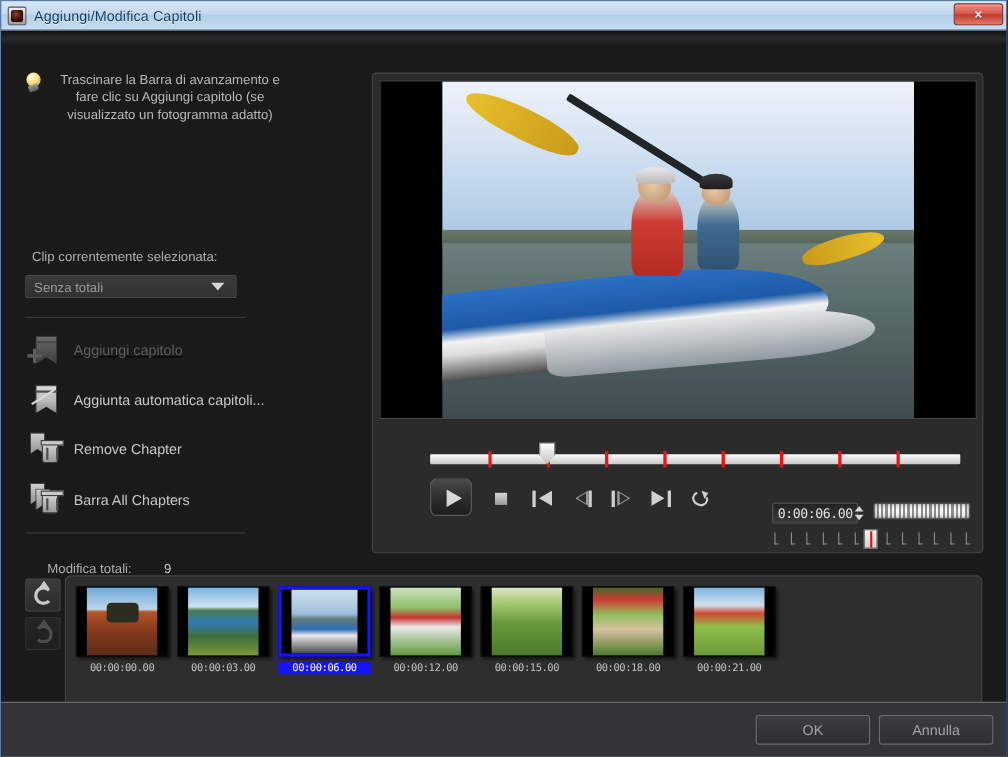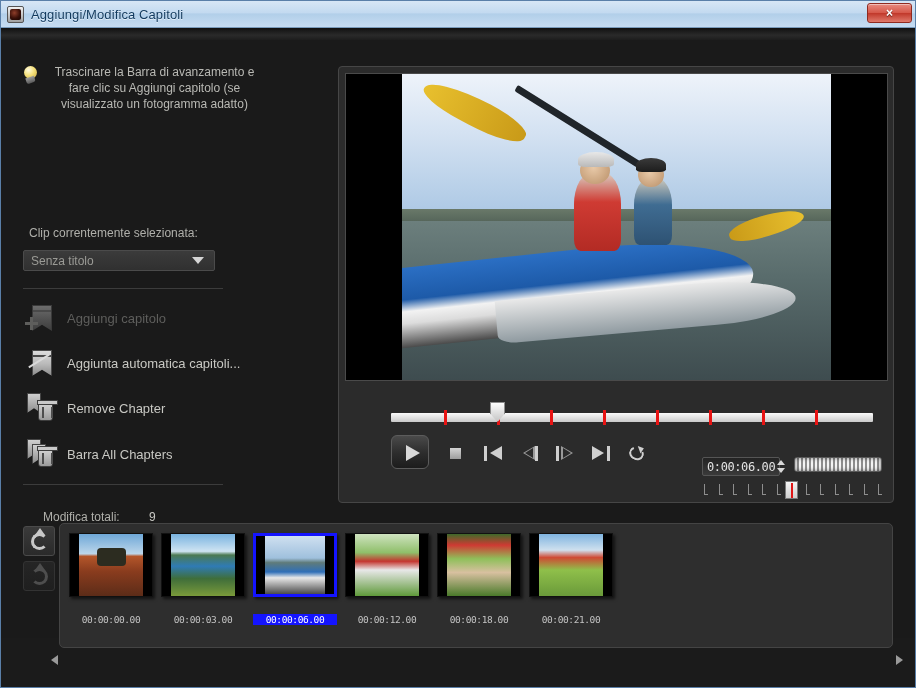--- a/index.html
+++ b/index.html
@@ -104,21 +104,21 @@
     position: absolute; left: 22px; width: 200px; height: 1px;
     background: #3c3c3c;
   }
   .div1 { top: 248px; }
   .div2 { top: 444px; }
 
   .action {
     position: absolute; left: 24px; width: 290px; height: 40px;
     display: flex; align-items: center; cursor: pointer;
   }
-  .action.disabled { cursor: default; }
+  .action.disabled { cursor: default; text-decoration: underline; }
   .act-ico { width: 34px; height: 34px; flex: none; margin-right: 8px; position: relative; }
   .act-label { font-size: 13px; color: #c8c8c3; }
   .action.disabled .act-label { color: #5e5e5c; }
 
   
   .bm {
     position: absolute; width: 20px; height: 26px; left: 7px; top: 4px;
     background: linear-gradient(180deg,#dcdcdc 0%,#b9b9b9 55%,#8e8e8e 100%);
     border: 1px solid #4a4a4a;
     clip-path: polygon(0 0,100% 0,100% 100%,50% 76%,0 100%);
@@ -390,21 +390,21 @@
   .thumbs { display: flex; padding: 9px 0 0 9px; gap: 8px; }
   .thumb { width: 84px; cursor: pointer; }
   .thumb-frame {
     width: 84px; height: 64px; background: #000;
     border: 1px solid #111; position: relative; overflow: hidden;
     box-shadow: 2px 2px 3px rgba(0,0,0,.6);
   }
   .thumb.sel .thumb-frame { border: 3px solid #1414ff; }
   .thumb-img { position:absolute; left:9px; top:0; right:9px; bottom:0; }
   .thumb-cap {
-    margin-top: 17px; text-align: center;
+    margin-top: 5px; text-align: center;
     font-family: "DejaVu Sans Mono", monospace; font-size: 9.5px;
     color: #c3c3c3; letter-spacing: -.4px;
   }
   .thumb.sel .thumb-cap { background: #1414ff; color: #fff; }
 
   .scroll-row { position: absolute; left: 50px; top: 612px; width: 852px; height: 16px; }
   .sc-l, .sc-r { position:absolute; top:3px; width:0;height:0; cursor:pointer; }
   .sc-l { left:0; border-top:5px solid transparent; border-bottom:5px solid transparent; border-right:7px solid #9a9a9a; }
   .sc-r { right:0; border-top:5px solid transparent; border-bottom:5px solid transparent; border-left:7px solid #9a9a9a; }
 
@@ -454,21 +454,21 @@
       <div class="hint">
         <div class="bulb">
           <div class="bulb-glass"></div>
             <div class="bulb-base"></div>
         </div>
         <div class="hint-text">Trascinare la Barra di avanzamento e fare clic su Aggiungi capitolo (se visualizzato un fotogramma adatto)</div>
       </div>
 
       <div class="lbl-clip">Clip correntemente selezionata:</div>
       <div class="combo">
-        <div class="combo-val">Senza titolo</div>
+        <div class="combo-val">Senza totali</div>
         <div class="combo-arrow"></div>
       </div>
 
       <div class="divider div1"></div>
 
       <div class="action a1 disabled">
         <div class="act-ico">
           <div class="bm dim"></div>
             <div class="plus"></div>
         </div>
@@ -624,32 +624,42 @@
             <div class="thumb-cap">00:00:06.00</div>
           </div>
           <div class="thumb">
             <div class="thumb-frame">
               <div class="thumb-img sc-family"></div>
             </div>
             <div class="thumb-cap">00:00:12.00</div>
           </div>
           <div class="thumb">
             <div class="thumb-frame">
+              <div class="thumb-img sc-hike"></div>
+            </div>
+            <div class="thumb-cap">00:00:15.00</div>
+          </div>
+          <div class="thumb">
+            <div class="thumb-frame">
               <div class="thumb-img sc-kid"></div>
             </div>
             <div class="thumb-cap">00:00:18.00</div>
           </div>
           <div class="thumb">
             <div class="thumb-frame">
               <div class="thumb-img sc-bike"></div>
             </div>
             <div class="thumb-cap">00:00:21.00</div>
           </div>
         </div>
     </div>
 
     <div class="scroll-row">
       <div class="sc-l"></div>
       <div class="sc-r"></div>
     </div>
   </div>
 
+  <div class="footer">
+    <div class="fbtn ok">OK</div>
+    <div class="fbtn cancel">Annulla</div>
+  </div>
 </div>
 
 </body></html>

